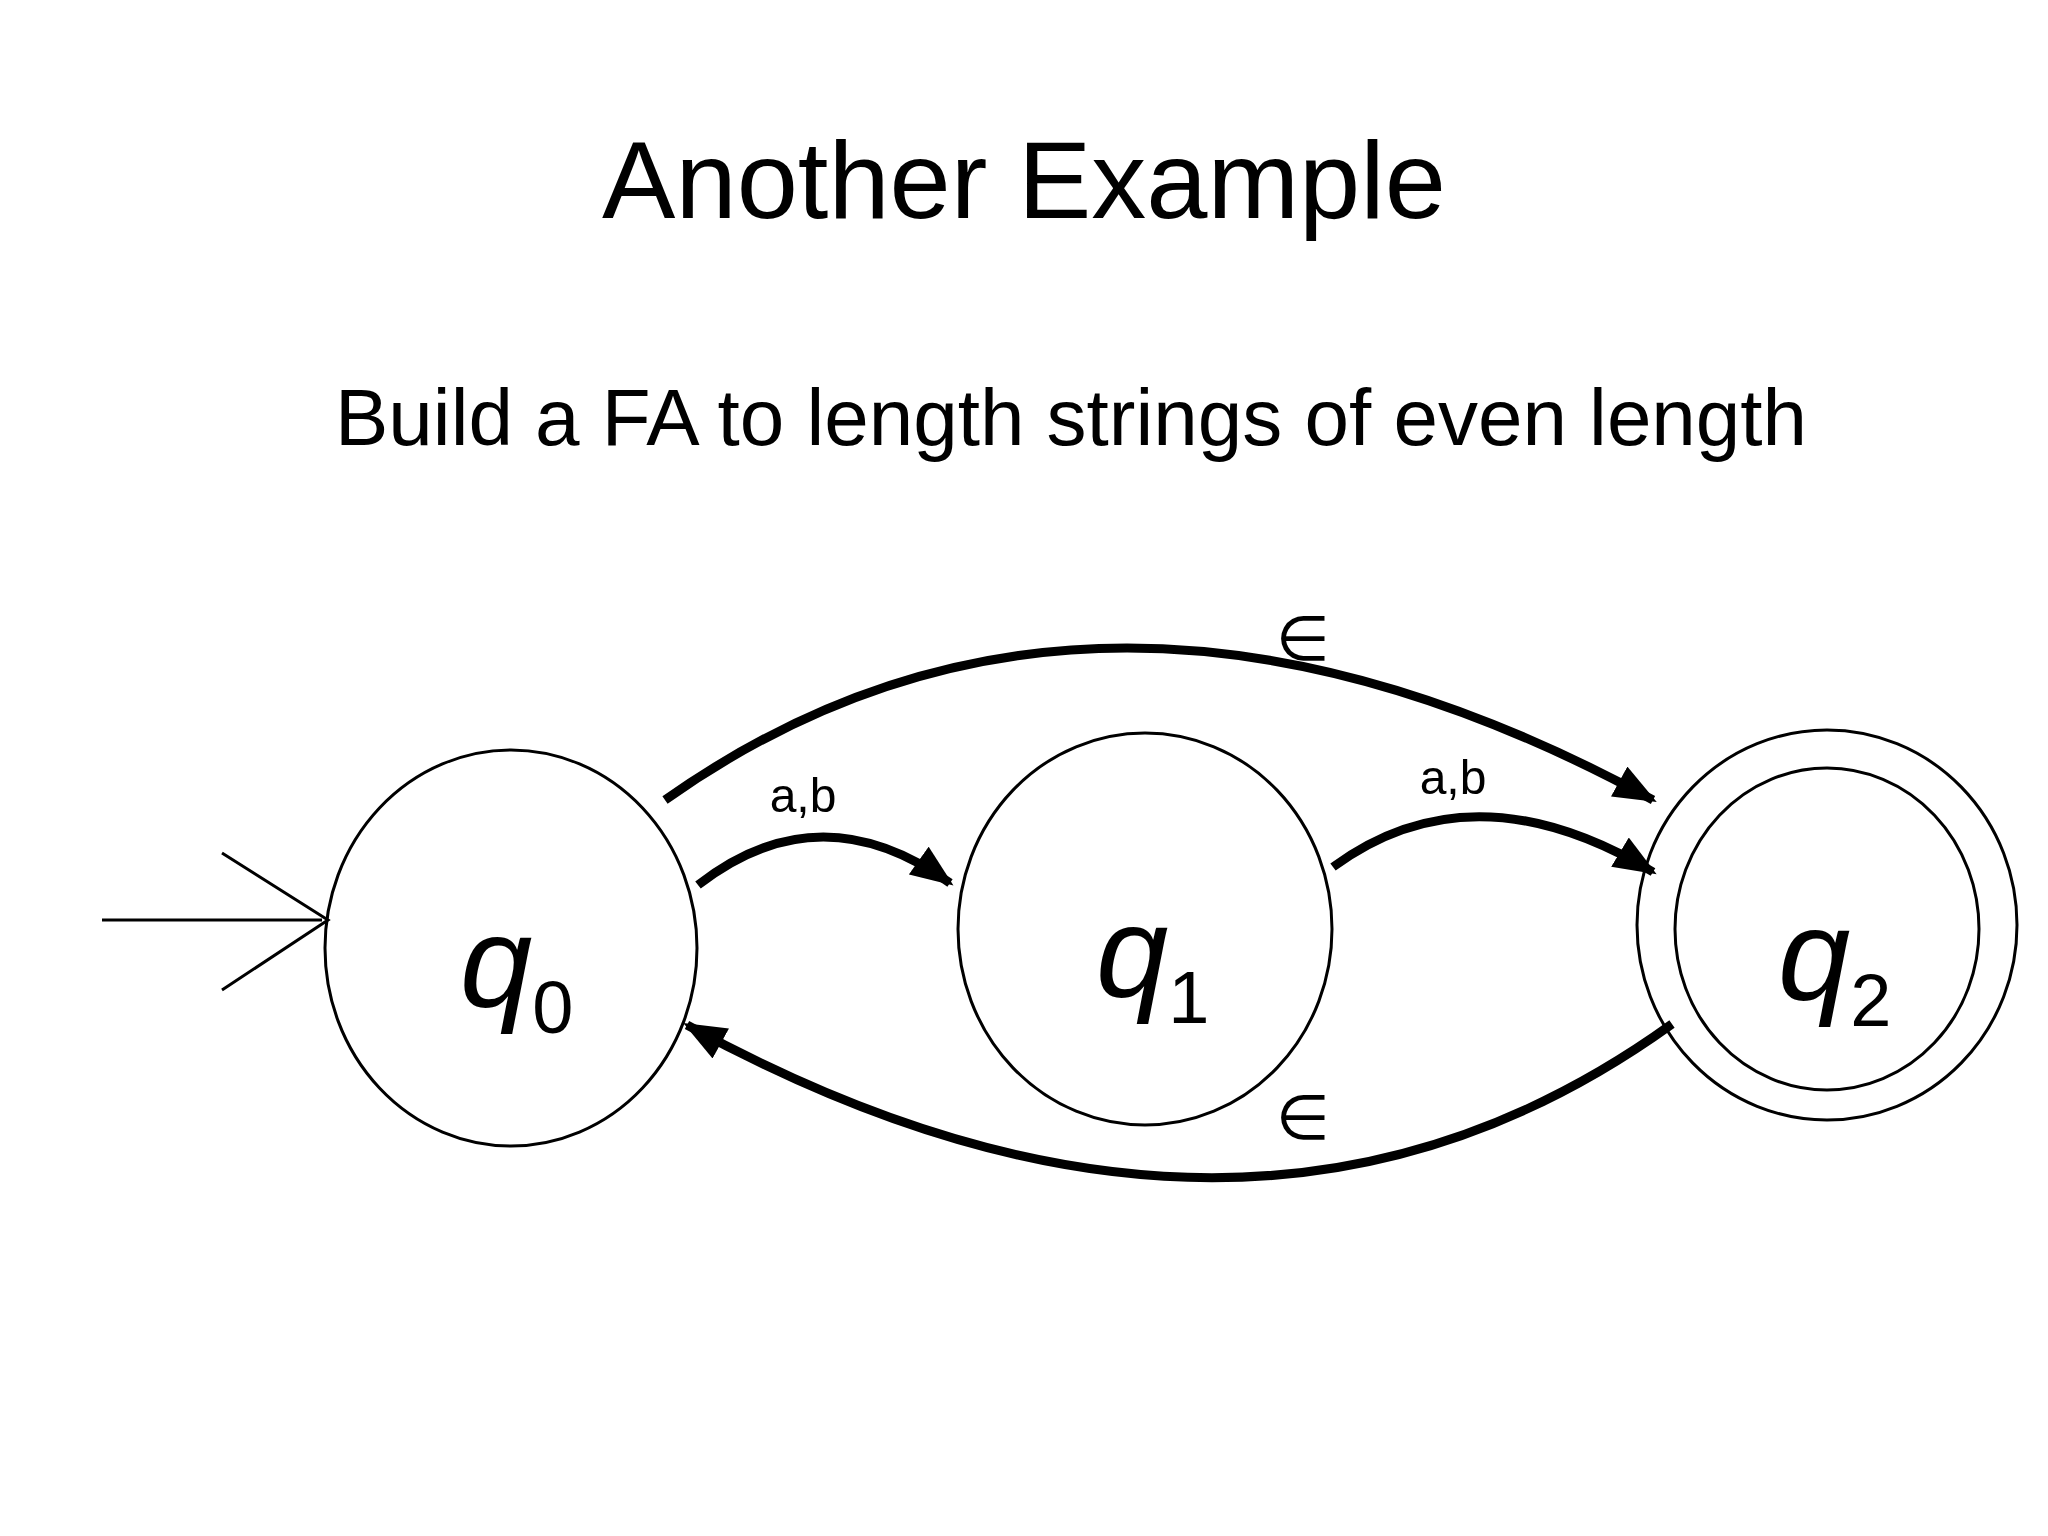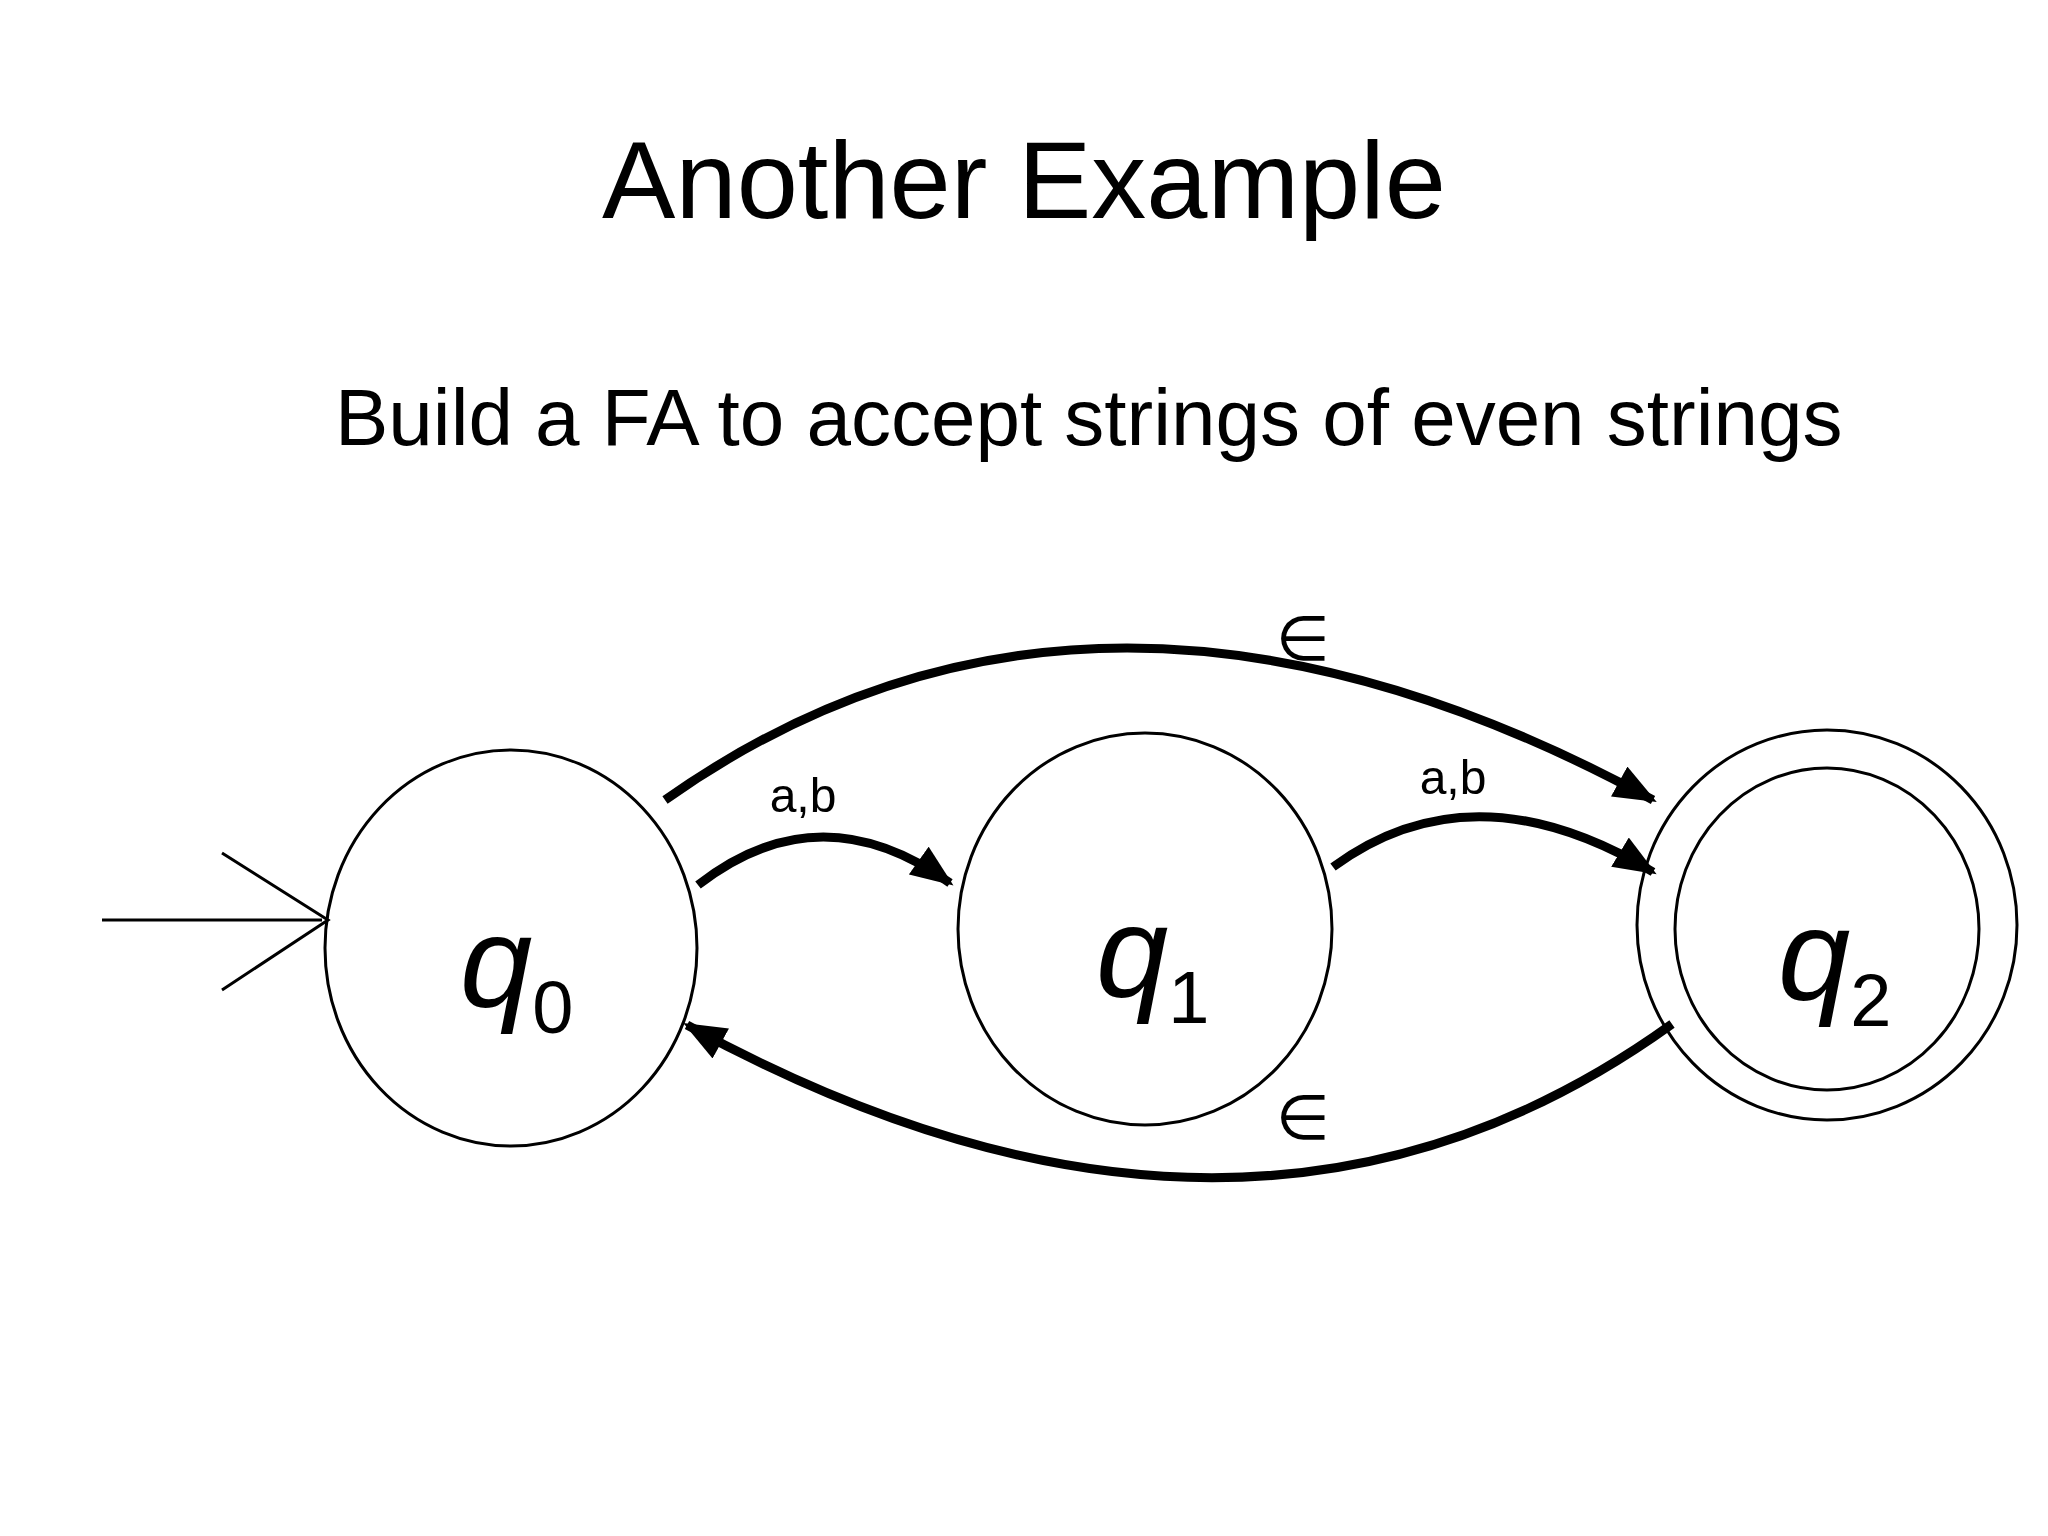--- a/index.html
+++ b/index.html
@@ -61,21 +61,21 @@
   .epsilon-label {
     font-family: "DejaVu Sans", sans-serif;
     font-size: 62px;
     fill: #000;
   }
 </style>
 </head>
 <body>
 
 <div class="slide-title">Another Example</div>
-<div class="slide-subtitle">Build a FA to accept strings of even strings</div>
+<div class="slide-subtitle">Build a FA to length strings of even length</div>
 
 <svg class="fa-diagram" viewBox="0 0 2048 1536" xmlns="http://www.w3.org/2000/svg">
   <defs>
     <marker id="arrowhead" viewBox="0 0 10 8" refX="9" refY="4" markerWidth="4.8" markerHeight="3.8" orient="auto">
       <path d="M0,0 L10,4 L0,8 z" fill="#000"></path>
     </marker>
   </defs>
 
   <g>
     <line x1="102" y1="920" x2="322" y2="920" stroke="#000" stroke-width="3"></line>

